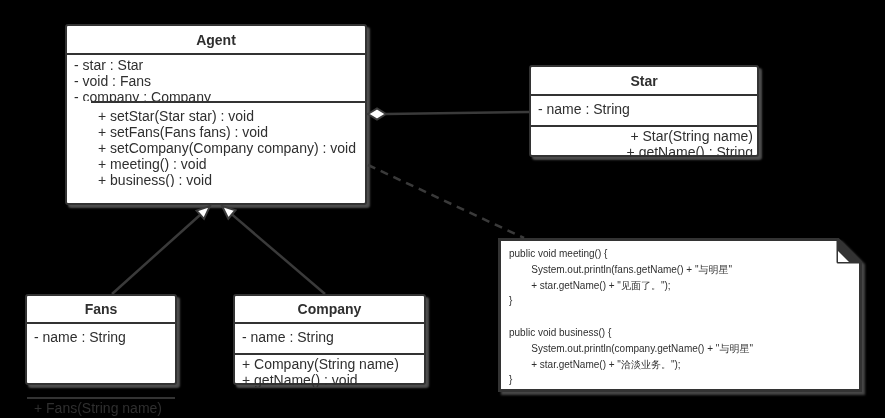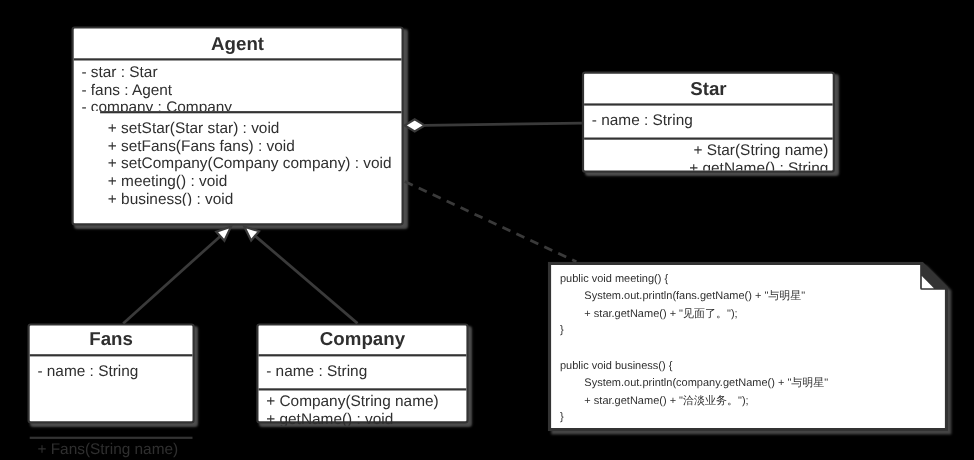--- a/index.html
+++ b/index.html
@@ -16,21 +16,21 @@
     color:var(--text);overflow:hidden;
   }
   .connectors{position:absolute;left:0;top:0;width:885px;height:418px;z-index:2;pointer-events:none;}
   .uml-class{
     position:absolute;background:var(--fill);
     border:2px solid var(--stroke);border-radius:3px;
     box-sizing:border-box;z-index:1;
     box-shadow:3px 3px 2px rgba(140,140,140,.55);
   }
   .cls-title{
-    font-weight:bold;font-size:17px;text-align:center;
+    font-weight:bold;font-size:14px;text-align:center;
     display:flex;align-items:center;justify-content:center;
     box-sizing:border-box;
   }
   .cls-attrs,.cls-methods{
     border-top:2px solid var(--stroke);
     box-sizing:border-box;overflow:hidden;
     padding:2px 4px 0 7px;
   }
   .cls-row{font-size:14px;line-height:16px;white-space:nowrap;}
   .cls-methods{padding-top:5px;}
@@ -76,21 +76,21 @@
     <line x1="325" y1="294" x2="231.9" y2="214.4" stroke="#3a3a3a" stroke-width="2.5"></line>
     <polygon points="222,206 235.5,210.2 228.3,218.6" fill="#ffffff" stroke="#3a3a3a" stroke-width="2"></polygon>
 
     <line x1="368" y1="165" x2="524" y2="238" stroke="#3a3a3a" stroke-width="2.5" stroke-dasharray="8 6"></line>
   </svg>
 
   <div class="uml-class" id="cls-agent">
     <div class="cls-title">Agent</div>
     <div class="cls-attrs">
       <div class="cls-row">- star : Star</div>
-      <div class="cls-row">- fans : Agent</div>
+      <div class="cls-row">- void : Fans</div>
       <div class="cls-row">- company : Company</div>
     </div>
     <div class="cls-methods">
       <div class="cls-row">+ setStar(Star star) : void</div>
       <div class="cls-row">+ setFans(Fans fans) : void</div>
       <div class="cls-row">+ setCompany(Company company) : void</div>
       <div class="cls-row">+ meeting() : void</div>
       <div class="cls-row">+ business() : void</div>
     </div>
   </div>

